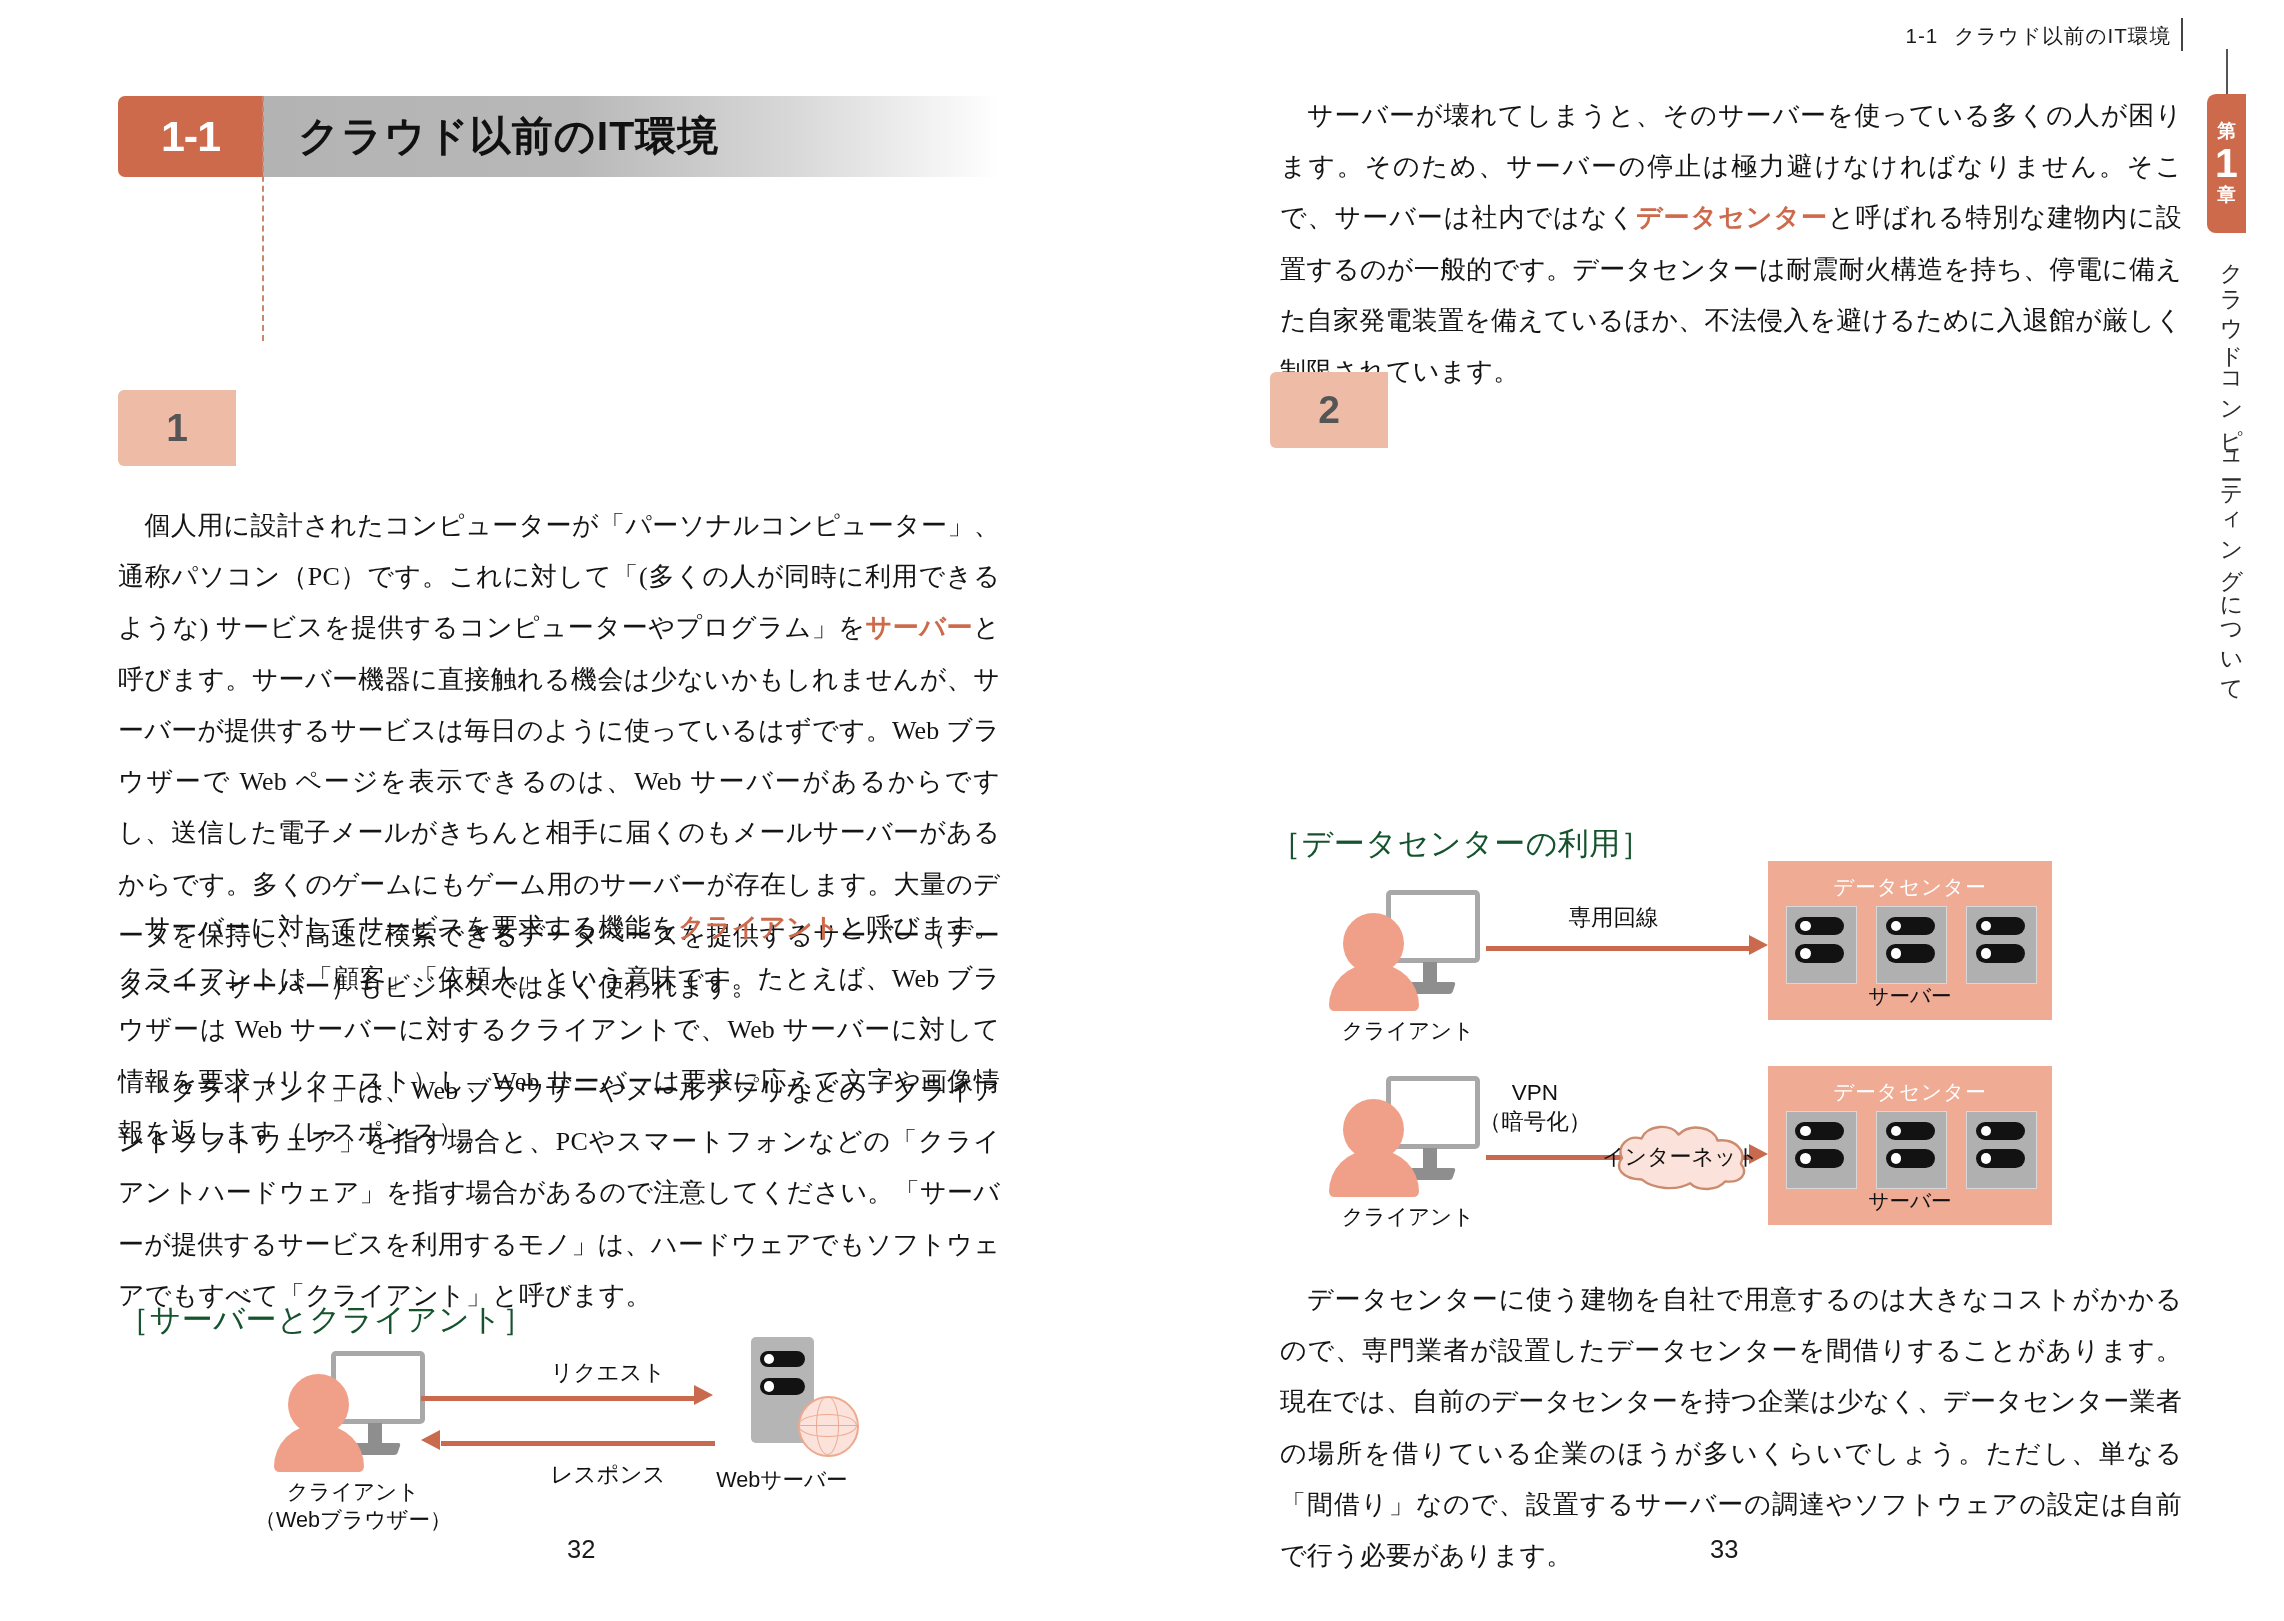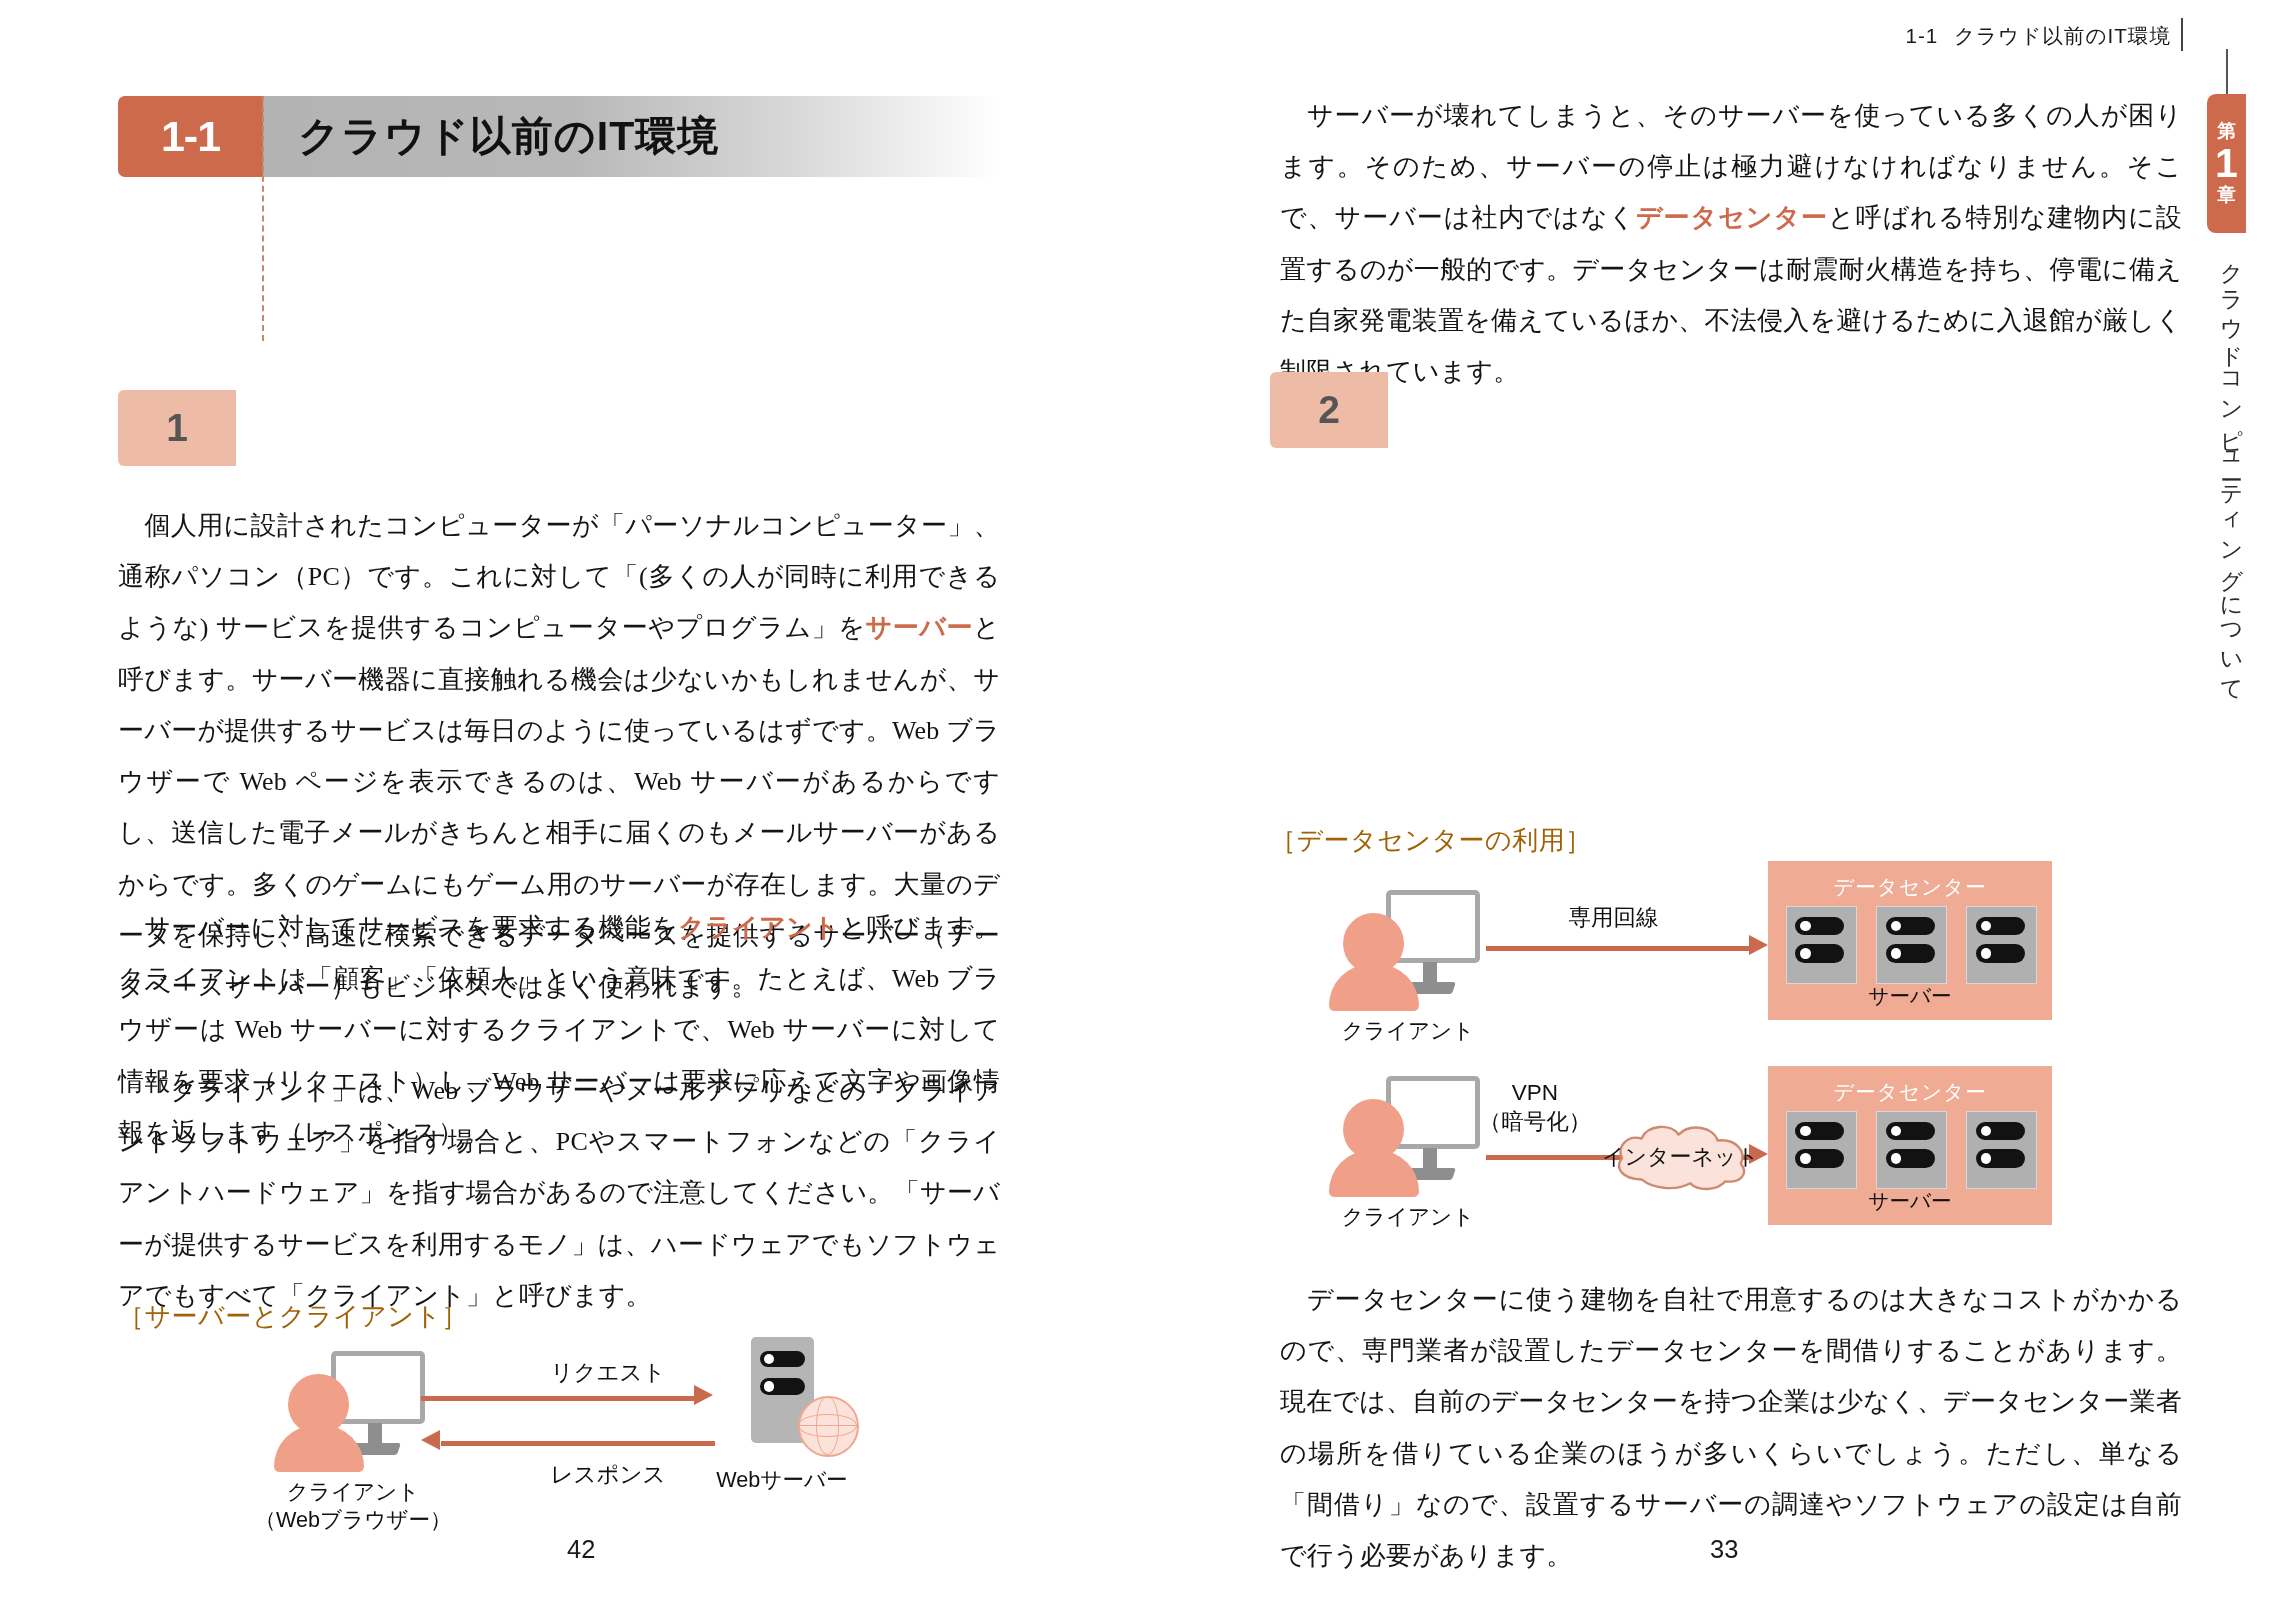--- a/index.html
+++ b/index.html
@@ -187,22 +187,22 @@
     text-justify: inter-character;
     letter-spacing: 0.2px;
     color: #141414;
   }
   .kw { color: #cc6a4b; font-weight: 700; font-family: "Liberation Sans", sans-serif; }
 
   
   .figlabel {
     position: absolute;
     font-family: "Liberation Sans", sans-serif;
-    font-size: 26px;
-    color: #a16207;
+    font-size: 31px;
+    color: #14532d;
     letter-spacing: 0.5px;
   }
 
   
   .fig { position: absolute; }
   .client-icon { position: absolute; width: 157px; height: 129px; }
   .person-head {
     position: absolute; left: 13.7px; top: 33px;
     width: 61px; height: 61px; border-radius: 50%;
     background: #f0a088;
@@ -429,21 +429,21 @@
       <div class="tower-slot" style="top:41px;">
           <span class="led"></span>
         </div>
     </div>
     <div class="globe" style="left:47px; top:59px;">
       <div class="globe-eq"></div>
     </div>
     <div class="caption" style="left:-57px; top:129px; width:176px;">Webサーバー</div>
   </div>
 
-  <div class="folio" style="left:567px;">42</div>
+  <div class="folio" style="left:567px;">32</div>
 </div>
 
 <div class="page page-right">
 
   <div class="para mincho" id="rp-p1" style="left:137px; top:90px; width:902px;"><span>　サーバーが壊れてしまうと、そのサーバーを使っている多くの人が困ります。そのため、サーバーの停止は極力避けなければなりません。そこで、サーバーは社内ではなく</span><span class="kw">データセンター</span><span>と呼ばれる特別な建物内に設置するのが一般的です。データセンターは耐震耐火構造を持ち、停電に備えた自家発電装置を備えているほか、不法侵入を避けるために入退館が厳しく制限されています。</span></div>
 
   <div class="subhead" style="left:127px; top:372px; width:912px;">
     <div class="subhead-num">2</div>
   </div>
 

